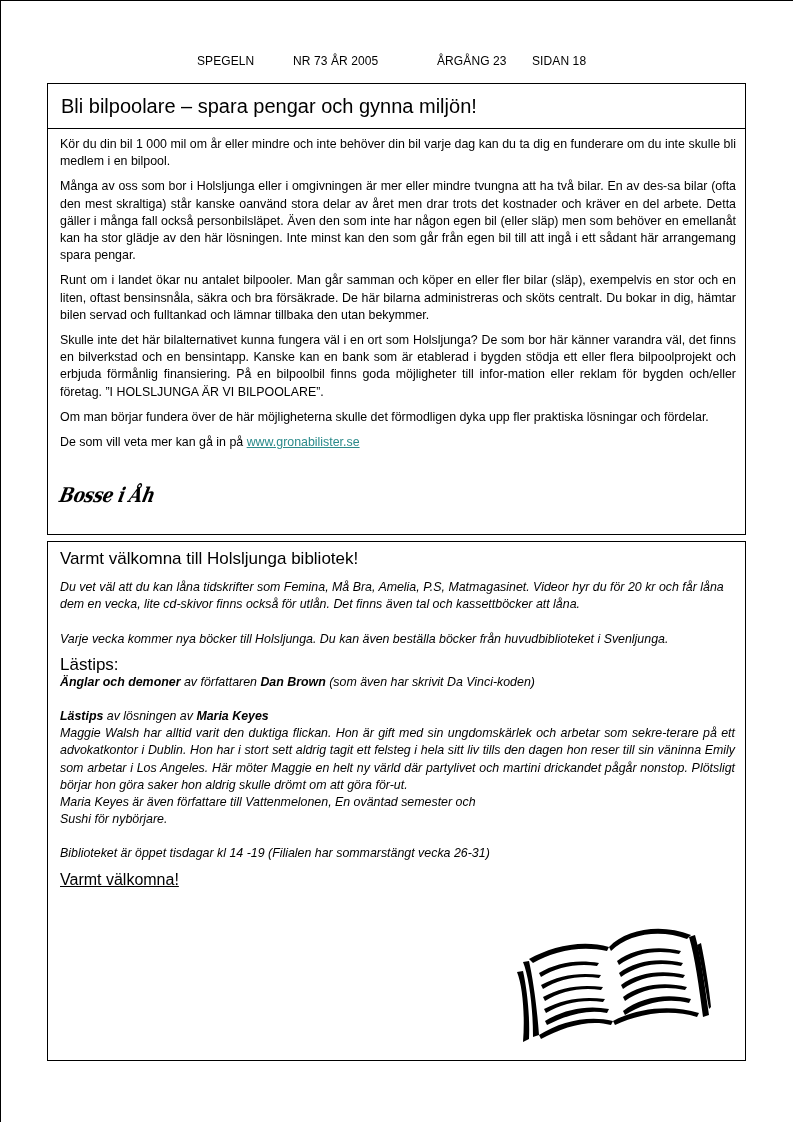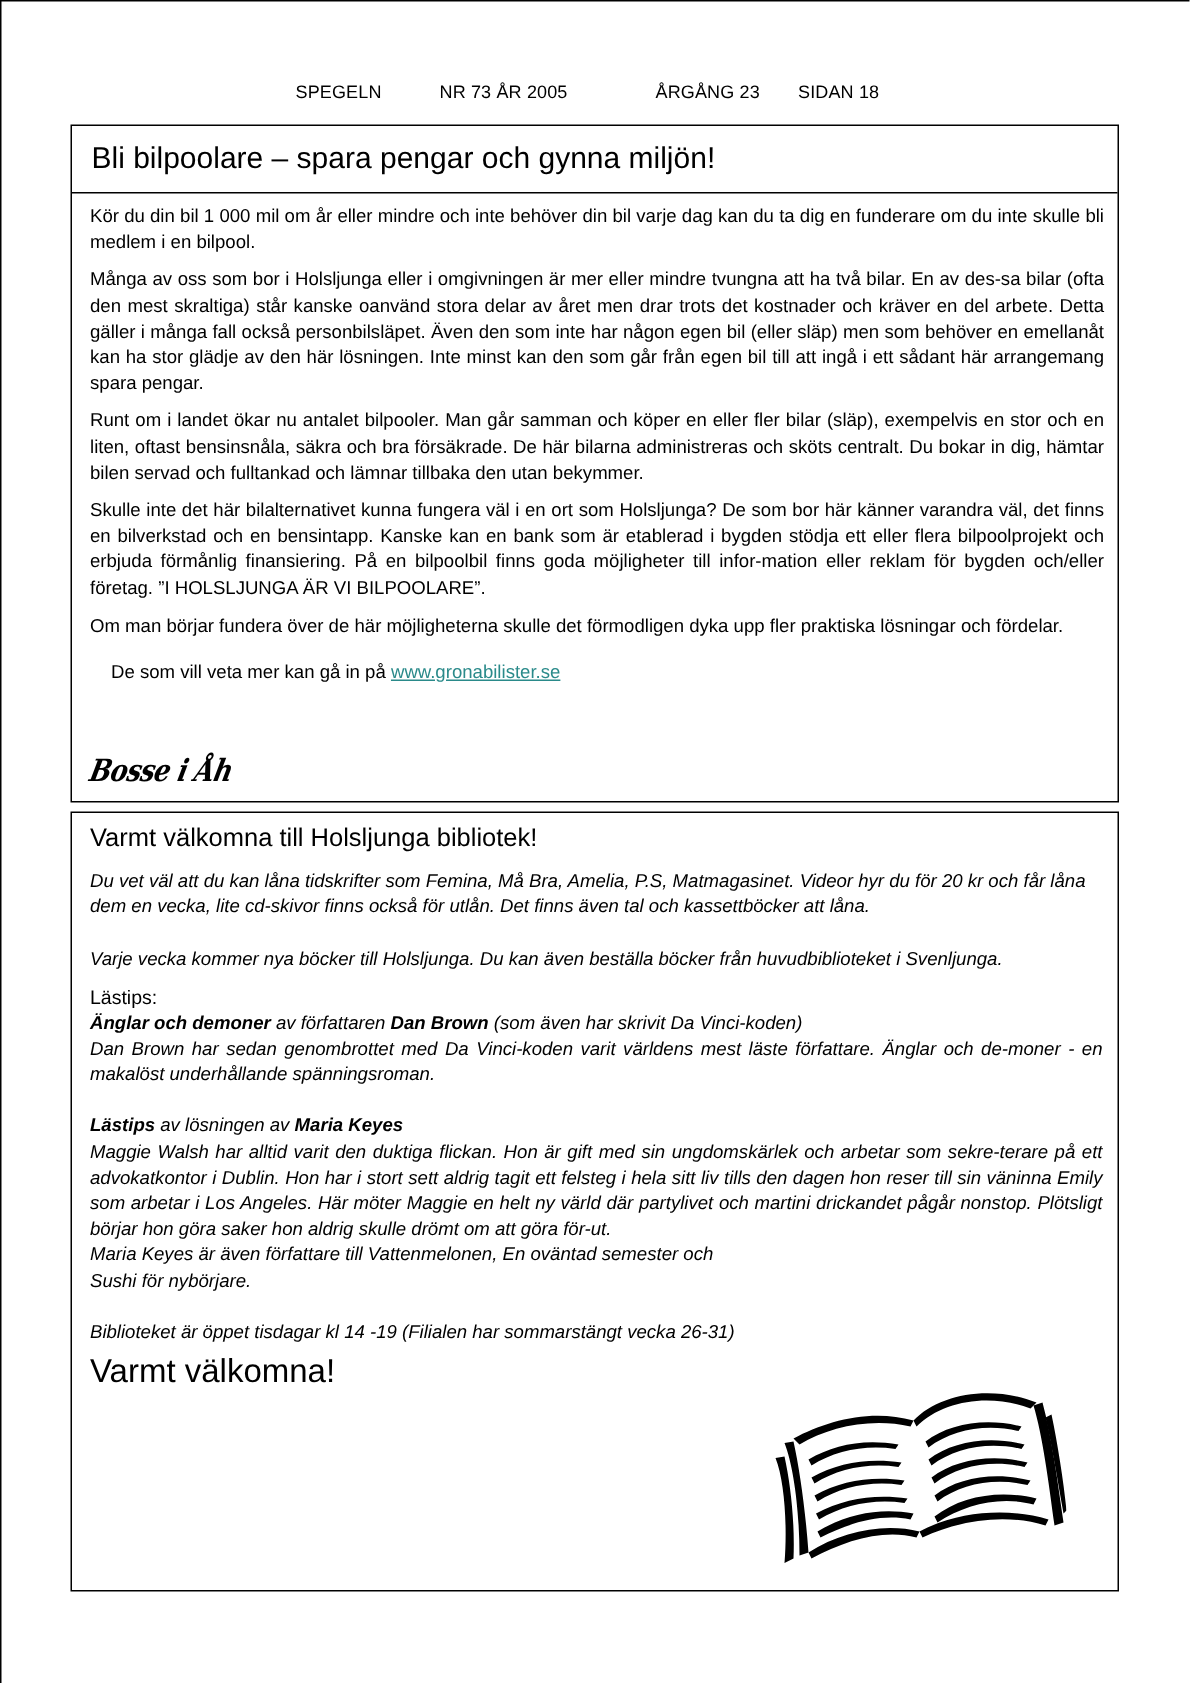--- a/index.html
+++ b/index.html
@@ -14,23 +14,23 @@
   .box-head { border-bottom:1px solid #000; box-sizing:border-box; display:flex; align-items:center;
          padding-left:13px; font-size:20px; }
   .box-body { padding:0 9px 0 12px; font-size:12.4px; line-height:17.2px; }
   .art p { margin:0 0 8px 0; text-align:justify; }
   .art a { color:#2a8a8a; text-decoration:underline; }
   .sig { font-family:"DejaVu Serif", serif; font-style:italic; font-weight:bold; font-size:17px;
          transform:skewX(-12deg) scaleY(1.2); display:inline-block; margin-top:36px; letter-spacing:-0.5px; }
   .lib-sub { font-size:17px; margin:8px 0 12px 0; }
   .lib p { margin:0;font-style:italic; }
   .gap { height:17px; }
-  .lastips { font-size:13px; margin-top:8px; line-height:18px; }
+  .lastips { font-size:17px; margin-top:8px; line-height:18px; }
   .book { position:absolute; left:511px; top:917px; width:200px; height:130px; }
-  .closing { font-size:22px; margin-top:8px; }
+  .closing { font-size:16px; margin-top:8px;text-decoration:underline; }
 </style>
 </head>
 <body>
 
 <div class="page-edge"></div>
 
 <div class="masthead">
   <span style="left:197px">SPEGELN</span>
   <span style="left:293px">NR 73 ÅR 2005</span>
   <span style="left:437px">ÅRGÅNG 23</span>
@@ -40,35 +40,34 @@
 <div class="box art" style="top:83px;height:452px;">
   <div class="box-head" style="height:45px;">
     <span>Bli bilpoolare – spara pengar och gynna miljön!</span>
   </div>
   <div class="box-body" style="padding-top:7px;">
     <p>Kör du din bil 1 000 mil om år eller mindre och inte behöver din bil varje dag kan du ta dig en funderare om du inte skulle bli medlem i en bilpool.</p>
     <p>Många av oss som bor i Holsljunga eller i omgivningen är mer eller mindre tvungna att ha två bilar. En av des-sa bilar (ofta den mest skraltiga) står kanske oanvänd stora delar av året men drar trots det kostnader och kräver en del arbete. Detta gäller i många fall också personbilsläpet. Även den som inte har någon egen bil (eller släp) men som behöver en emellanåt kan ha stor glädje av den här lösningen. Inte minst kan den som går från egen bil till att ingå i ett sådant här arrangemang spara pengar.</p>
     <p>Runt om i landet ökar nu antalet bilpooler. Man går samman och köper en eller fler bilar (släp), exempelvis en stor och en liten, oftast bensinsnåla, säkra och bra försäkrade. De här bilarna administreras och sköts centralt. Du bokar in dig, hämtar bilen servad och fulltankad och lämnar tillbaka den utan bekymmer.</p>
     <p>Skulle inte det här bilalternativet kunna fungera väl i en ort som Holsljunga? De som bor här känner varandra väl, det finns en bilverkstad och en bensintapp. Kanske kan en bank som är etablerad i bygden stödja ett eller flera bilpoolprojekt och erbjuda förmånlig finansiering. På en bilpoolbil finns goda möjligheter till infor-mation eller reklam för bygden och/eller företag. ”I HOLSLJUNGA ÄR VI BILPOOLARE”.</p>
     <p>Om man börjar fundera över de här möjligheterna skulle det förmodligen dyka upp fler praktiska lösningar och fördelar.</p>
-    <p style="margin:14px;"><span>De som vill veta mer kan gå in på </span><a href="#">www.gronabilister.se</a></p>
+    <p style="margin:0;"><span>De som vill veta mer kan gå in på </span><a href="#">www.gronabilister.se</a></p>
     <div><span class="sig">Bosse i Åh</span></div>
   </div>
 </div>
 
 <div class="box lib" style="top:541px;height:520px;">
   <div class="box-body" style="padding-right:10px;">
     <div class="lib-sub">Varmt välkomna till Holsljunga bibliotek!</div>
     <p>Du vet väl att du kan låna tidskrifter som Femina, Må Bra, Amelia, P.S, Matmagasinet. Videor hyr du för 20 kr och får låna dem en vecka, lite cd-skivor finns också för utlån. Det finns även tal och kassettböcker att låna.</p>
     <div class="gap"></div>
     <p>Varje vecka kommer nya böcker till Holsljunga. Du kan även beställa böcker från huvudbiblioteket i Svenljunga.</p>
     <div class="lastips">Lästips:</div>
 
     <p><b>Änglar och demoner</b><span> av författaren </span><b>Dan Brown</b><span> (som även har skrivit Da Vinci-koden)</span></p>
-    <p style="text-align:justify">Dan Brown har sedan genombrottet med Da Vinci-koden varit världens mest läste författare. Änglar och de-moner - en makalöst underhållande spänningsroman.</p>
     <div class="gap"></div>
 
     <p><b>Lästips</b><span> av lösningen av </span><b>Maria Keyes</b></p>
     <p style="text-align:justify">Maggie Walsh har alltid varit den duktiga flickan. Hon är gift med sin ungdomskärlek och arbetar som sekre-terare på ett advokatkontor i Dublin. Hon har i stort sett aldrig tagit ett felsteg i hela sitt liv tills den dagen hon reser till sin väninna Emily som arbetar i Los Angeles. Här möter Maggie en helt ny värld där partylivet och martini drickandet pågår nonstop. Plötsligt börjar hon göra saker hon aldrig skulle drömt om att göra för-ut.</p>
     <p style="width:448px">Maria Keyes är även författare till Vattenmelonen, En oväntad semester och Sushi för nybörjare.</p>
     <div class="gap"></div>
     <p style="width:448px">Biblioteket är öppet tisdagar kl 14 -19 (Filialen har sommarstängt vecka 26-31)</p>
     <div class="closing">Varmt välkomna!</div>
   </div>
 </div>

